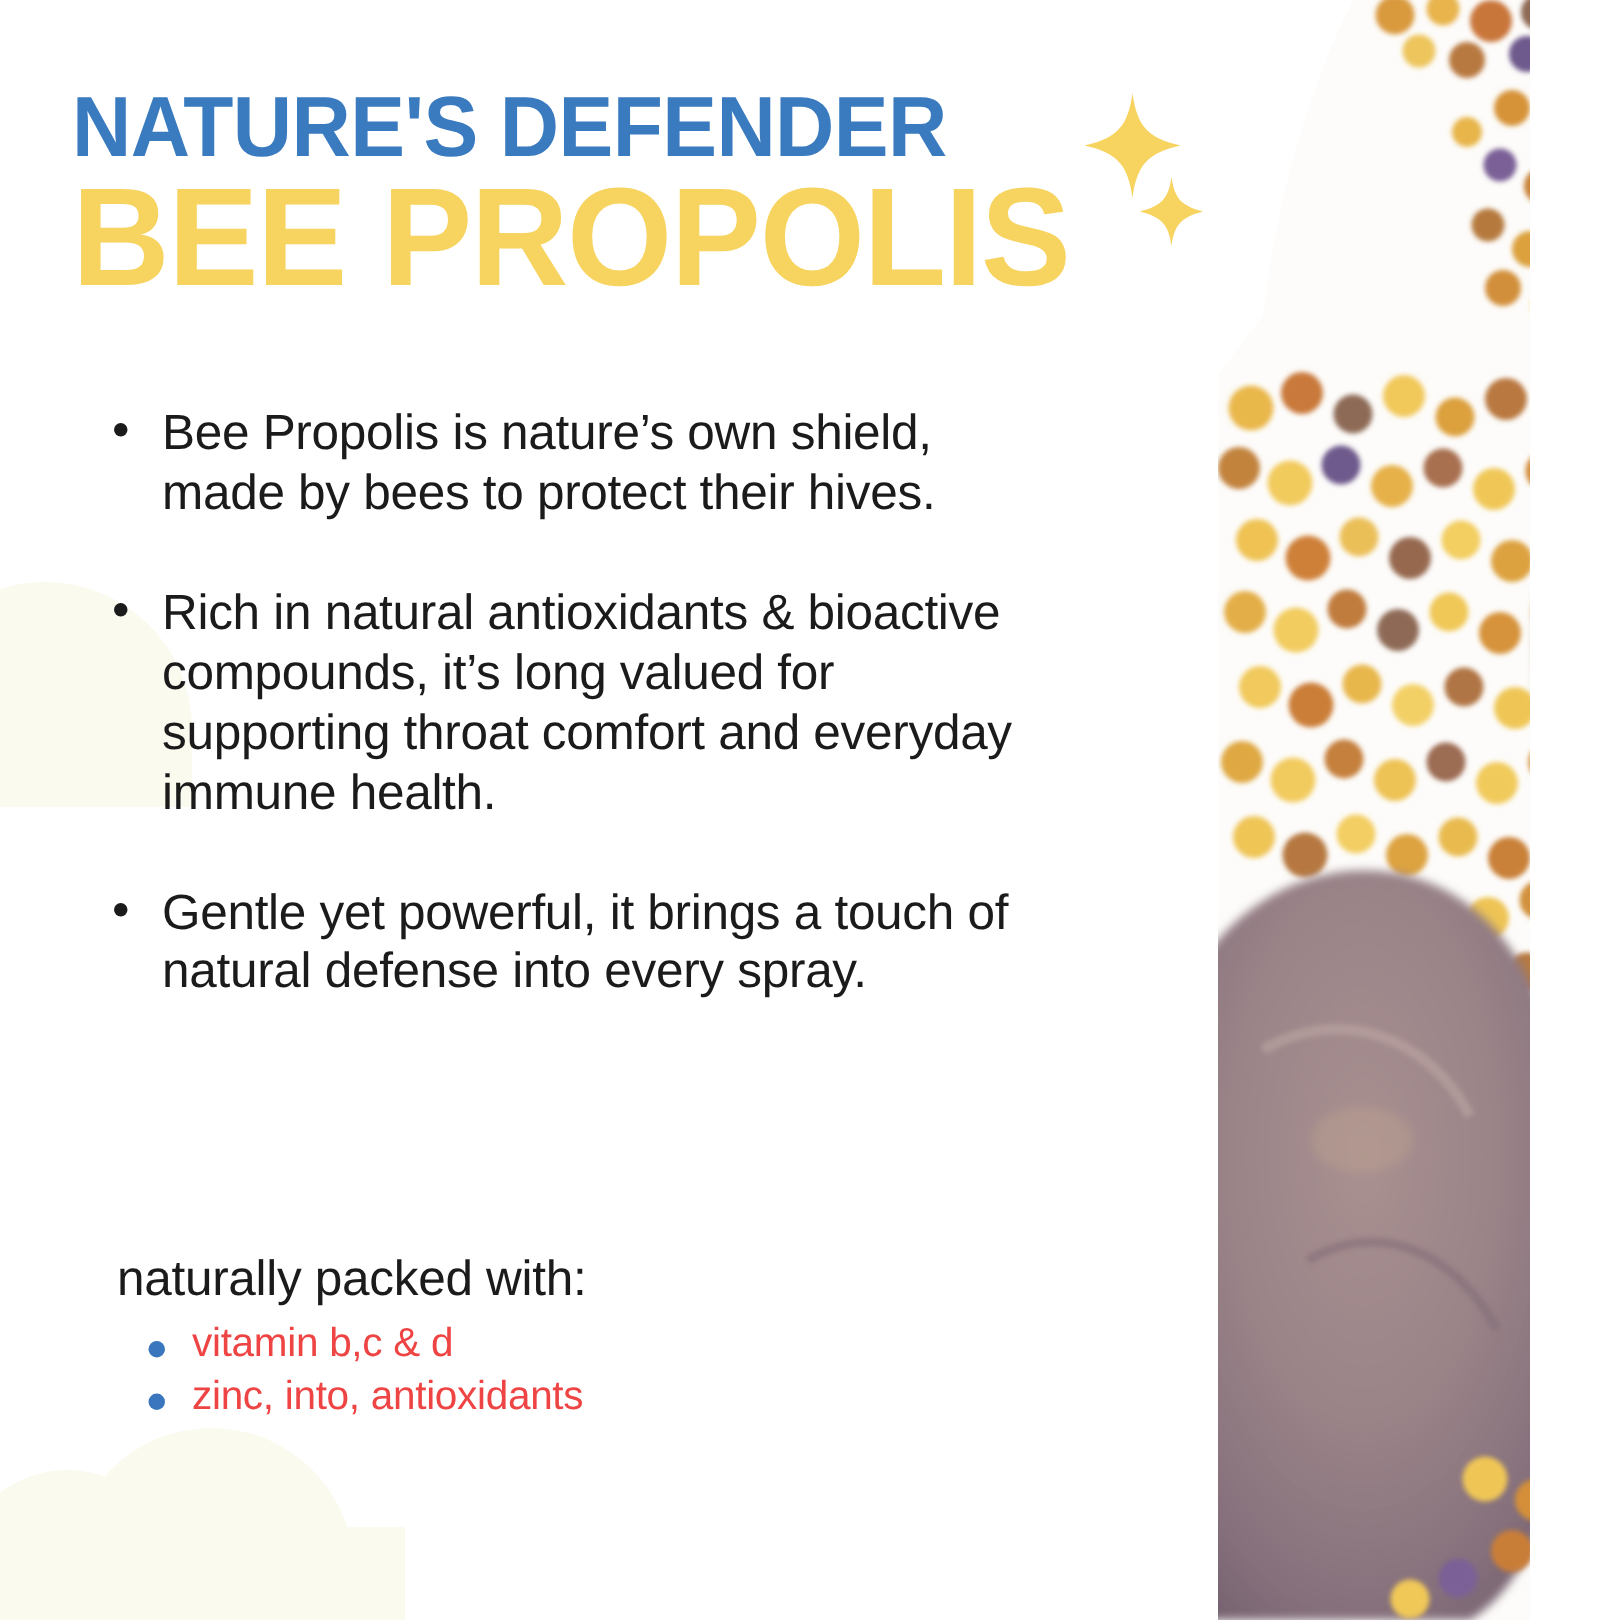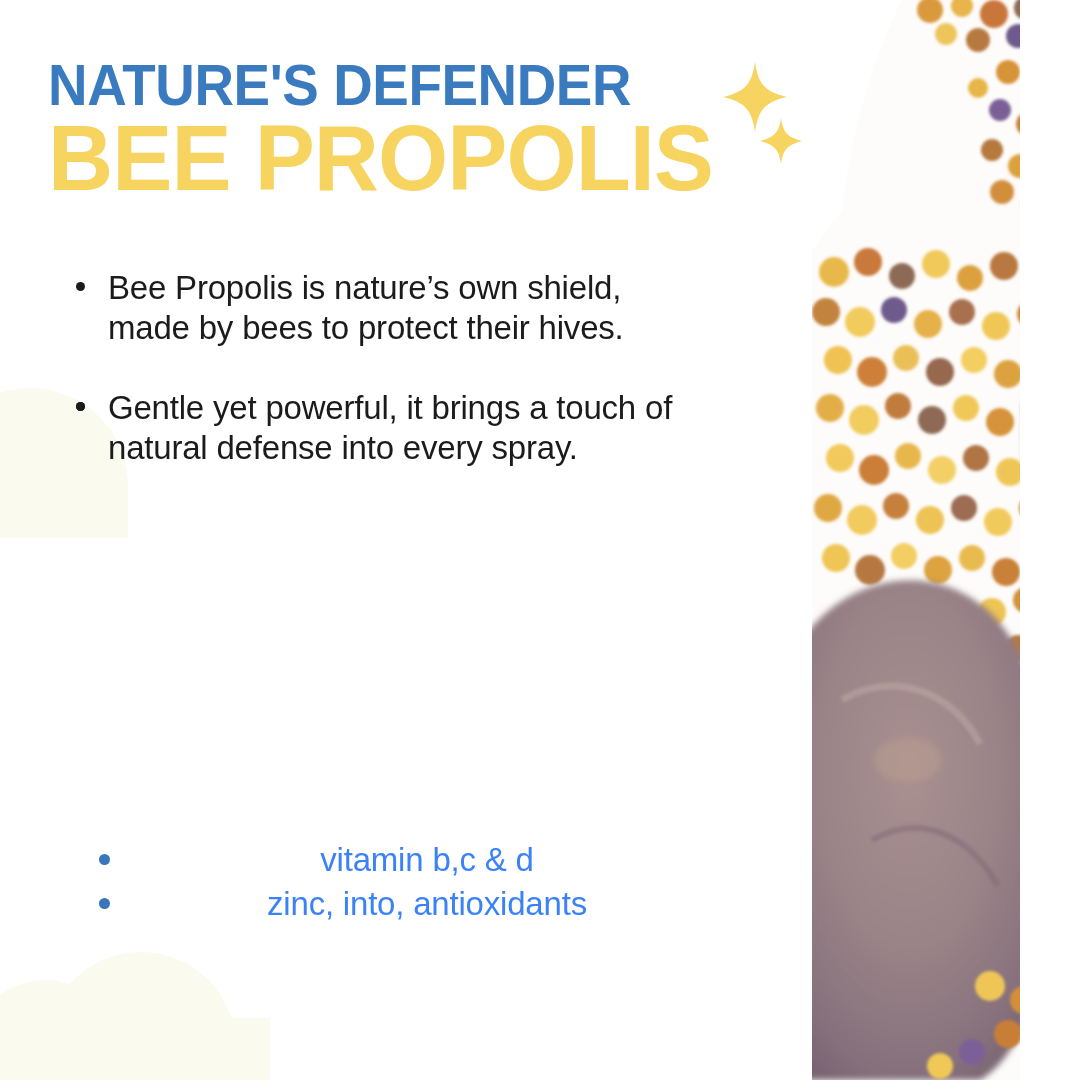--- a/index.html
+++ b/index.html
@@ -93,26 +93,25 @@
   .packed { position:absolute; left:66px; top:832px; width:660px; }
   .packed-title {
     font-size:33px; color:#1B1B1B; font-weight:400;
     letter-spacing:-0.2px; line-height:1.2;
     padding-left:12px;
   }
   .packed-list { margin-top:6px; padding-left:31px; }
   .packed-row {
     position:relative;
     padding-left:31px;
-    font-size:33px;
+    font-size:27px;
     line-height:1.32;
-    color:#3b82f6;
+    color:#ef4444;
     font-weight:500;
     letter-spacing:-0.2px;
-    text-align:center;
   }
   .packed-dot {
     position:absolute; left:2px; top:16px;
     width:11px; height:11px; border-radius:50%;
     background:#3A76BE;
   }
 </style>
 </head>
 <body>
 
@@ -130,28 +129,30 @@
       <div class="headline-main">BEE PROPOLIS</div>
     </div>
 
     <div class="bullets">
       <div class="bullet-item">
         <span class="bullet-dot"></span>
         <span>Bee Propolis is nature’s own shield, made by bees to protect their hives.</span>
       </div>
       <div class="bullet-item">
         <span class="bullet-dot"></span>
+        <span>Rich in natural antioxidants &amp; bioactive compounds, it’s long valued for supporting throat comfort and everyday immune health.</span>
       </div>
       <div class="bullet-item">
         <span class="bullet-dot"></span>
         <span>Gentle yet powerful, it brings a touch of natural defense into every spray.</span>
       </div>
     </div>
 
     <div class="packed">
+      <div class="packed-title">naturally packed with:</div>
       <div class="packed-list">
         <div class="packed-row">
           <span class="packed-dot"></span>
           <span>vitamin b,c &amp; d</span>
         </div>
         <div class="packed-row">
           <span class="packed-dot"></span>
           <span>zinc, into, antioxidants</span>
         </div>
       </div>

